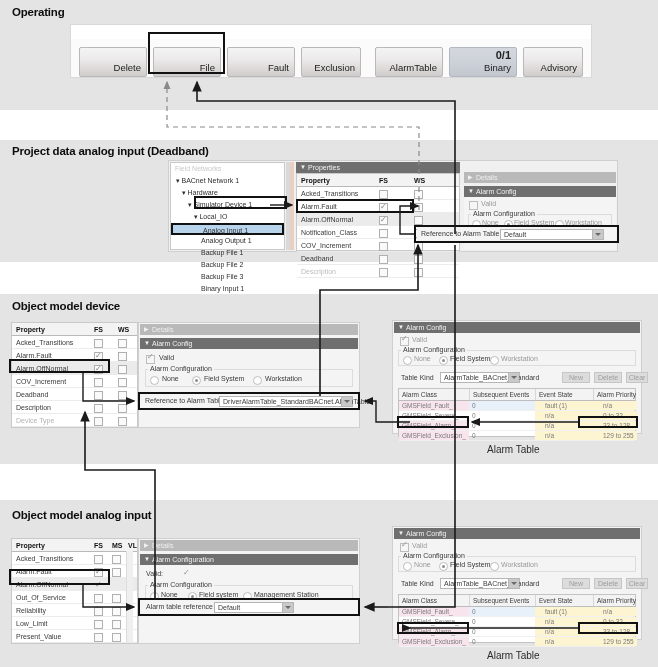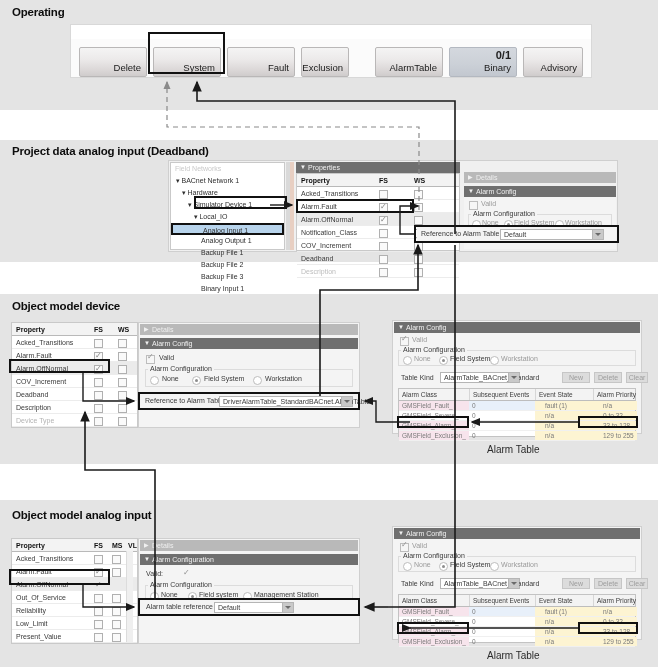--- a/index.html
+++ b/index.html
@@ -96,27 +96,27 @@
 
 <div id="opPanel">
   <div class="strip"></div>
 
   <div class="opbtn" style="left:8px;width:68px;">
     <span class="cnt"></span>
     <span class="lbl">Delete</span>
   </div>
   <div class="opbtn" style="left:82px;width:68px;">
     <span class="cnt"></span>
-    <span class="lbl">System</span>
+    <span class="lbl">File</span>
   </div>
   <div class="opbtn" style="left:156px;width:68px;text-align:center;">
     <span class="cnt"></span>
     <span class="lbl">Fault</span>
   </div>
-  <div class="opbtn" style="left:230px;width:48px;">
+  <div class="opbtn" style="left:230px;width:60px;">
     <span class="cnt"></span>
     <span class="lbl">Exclusion</span>
   </div>
   <div class="opbtn" style="left:304px;width:68px;">
     <span class="cnt"></span>
     <span class="lbl">AlarmTable</span>
   </div>
   <div class="opbtn flat" style="left:378px;width:68px;">
     <span class="cnt">0/1</span>
     <span class="lbl">Binary</span>

